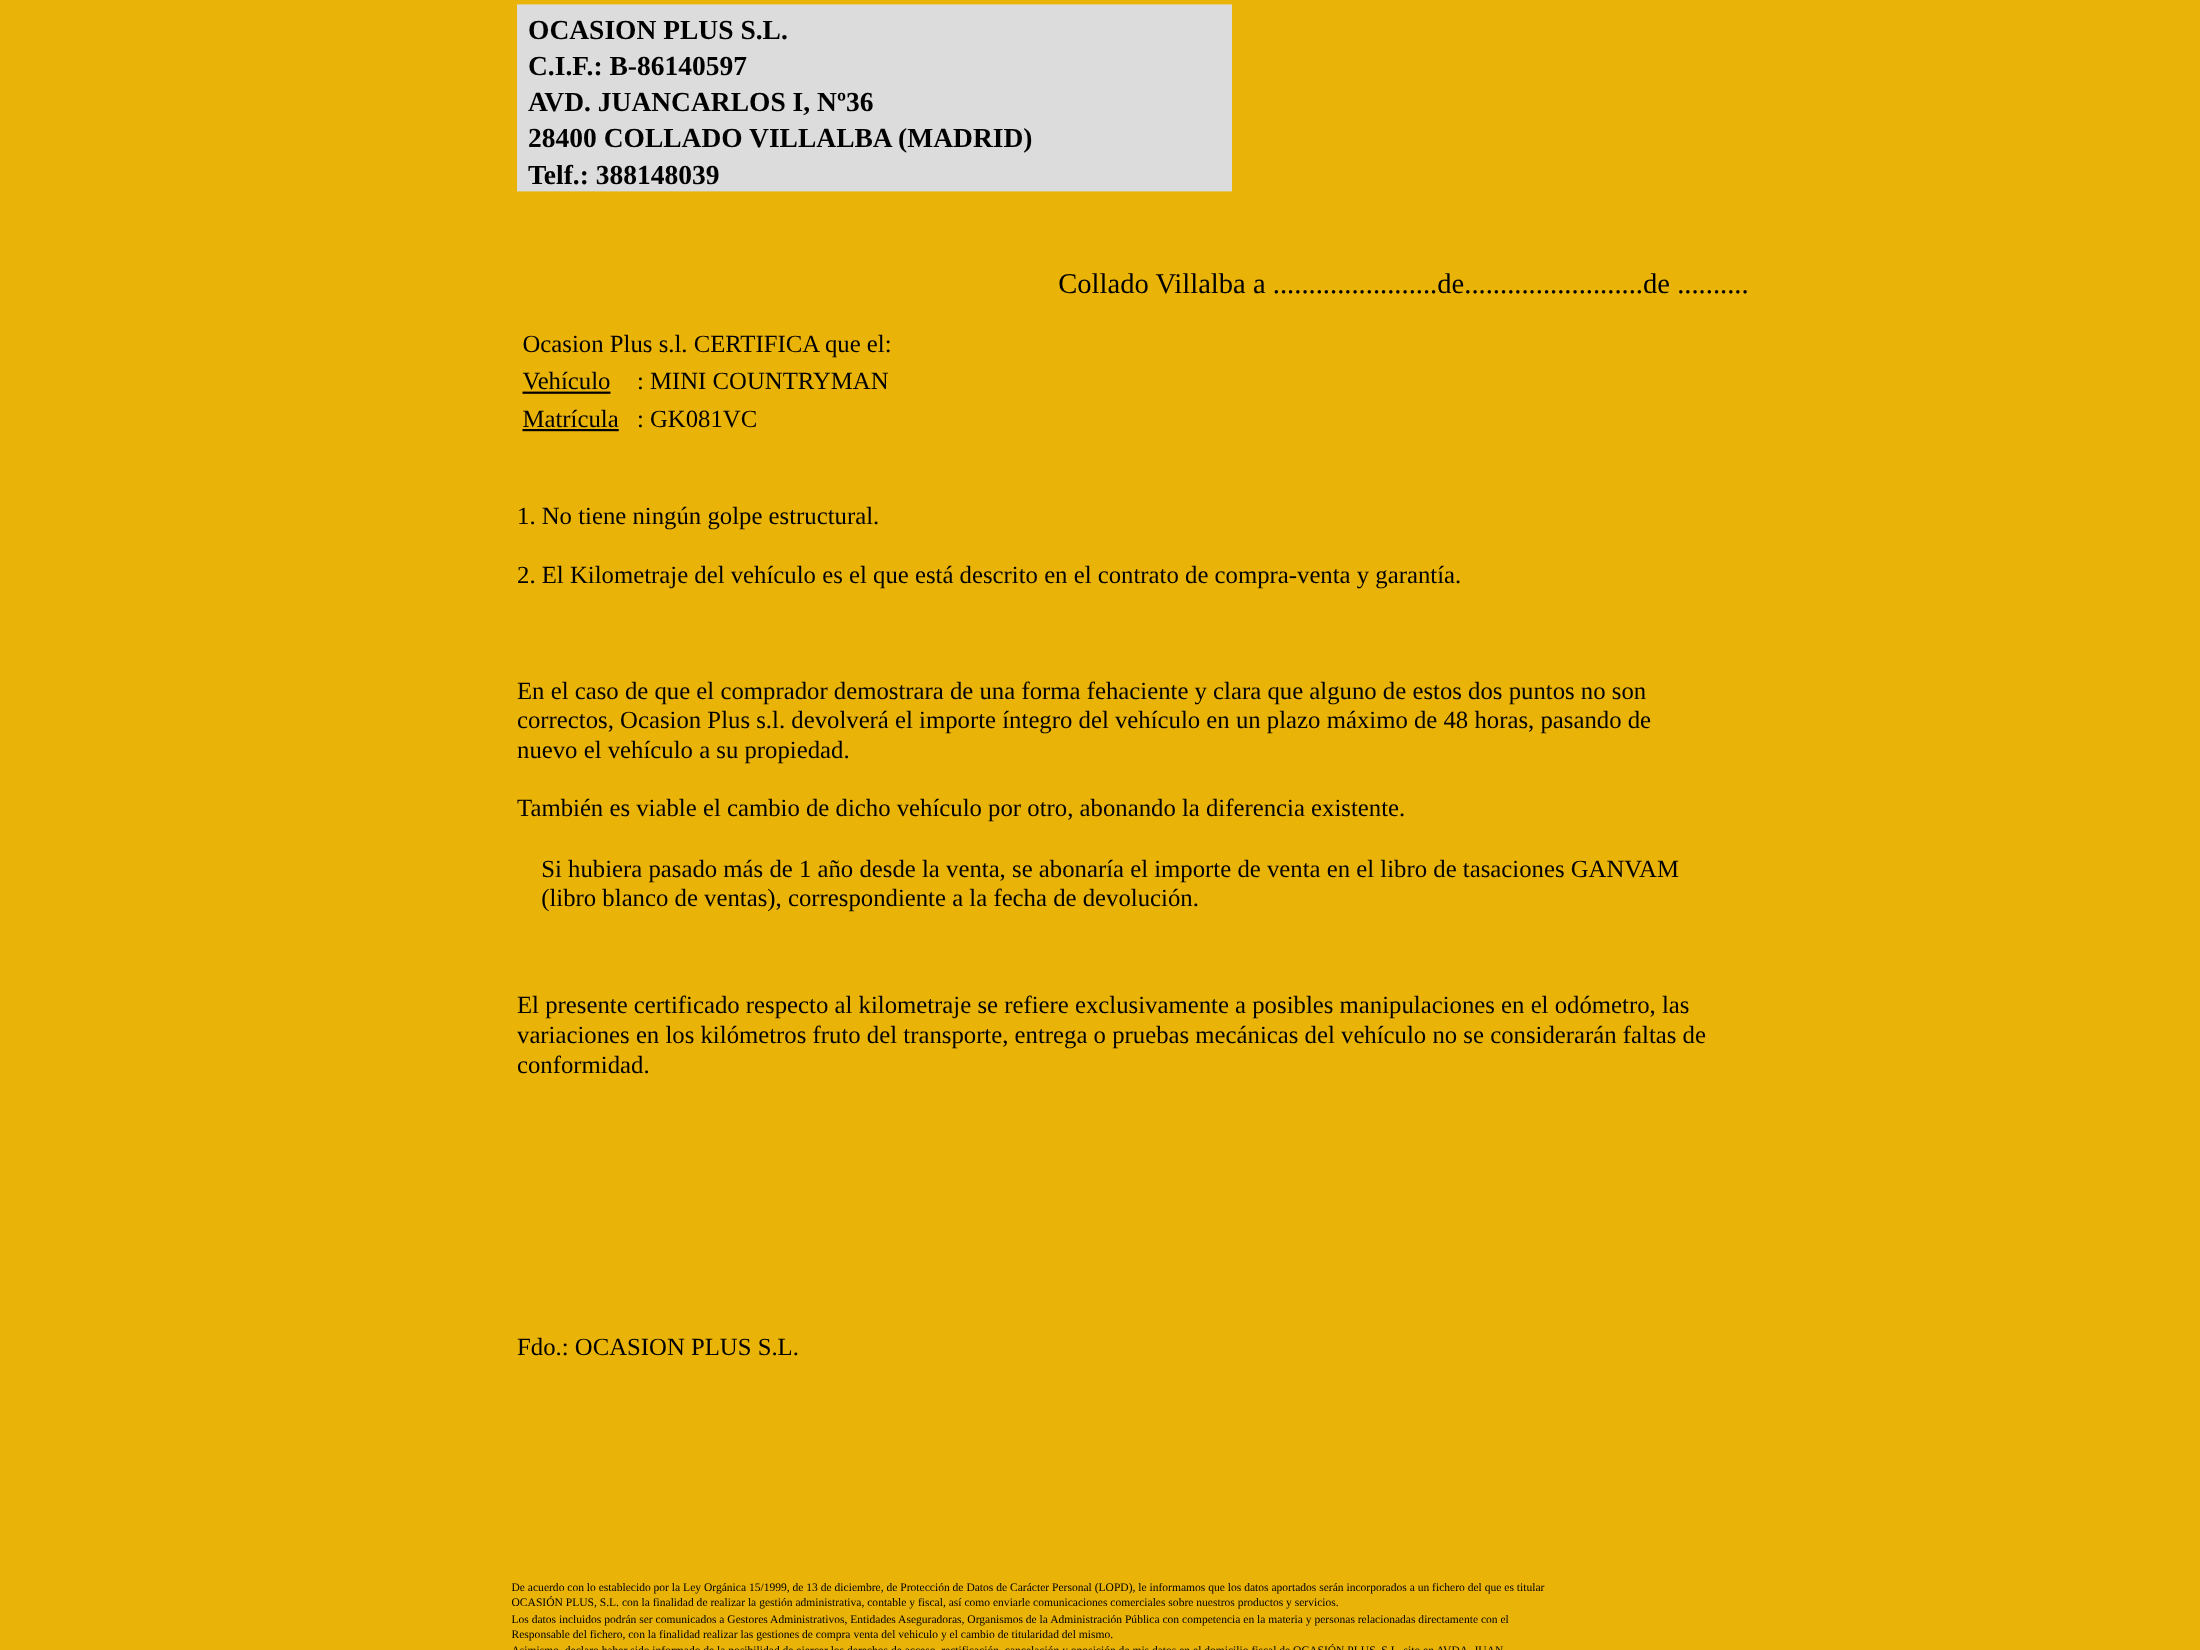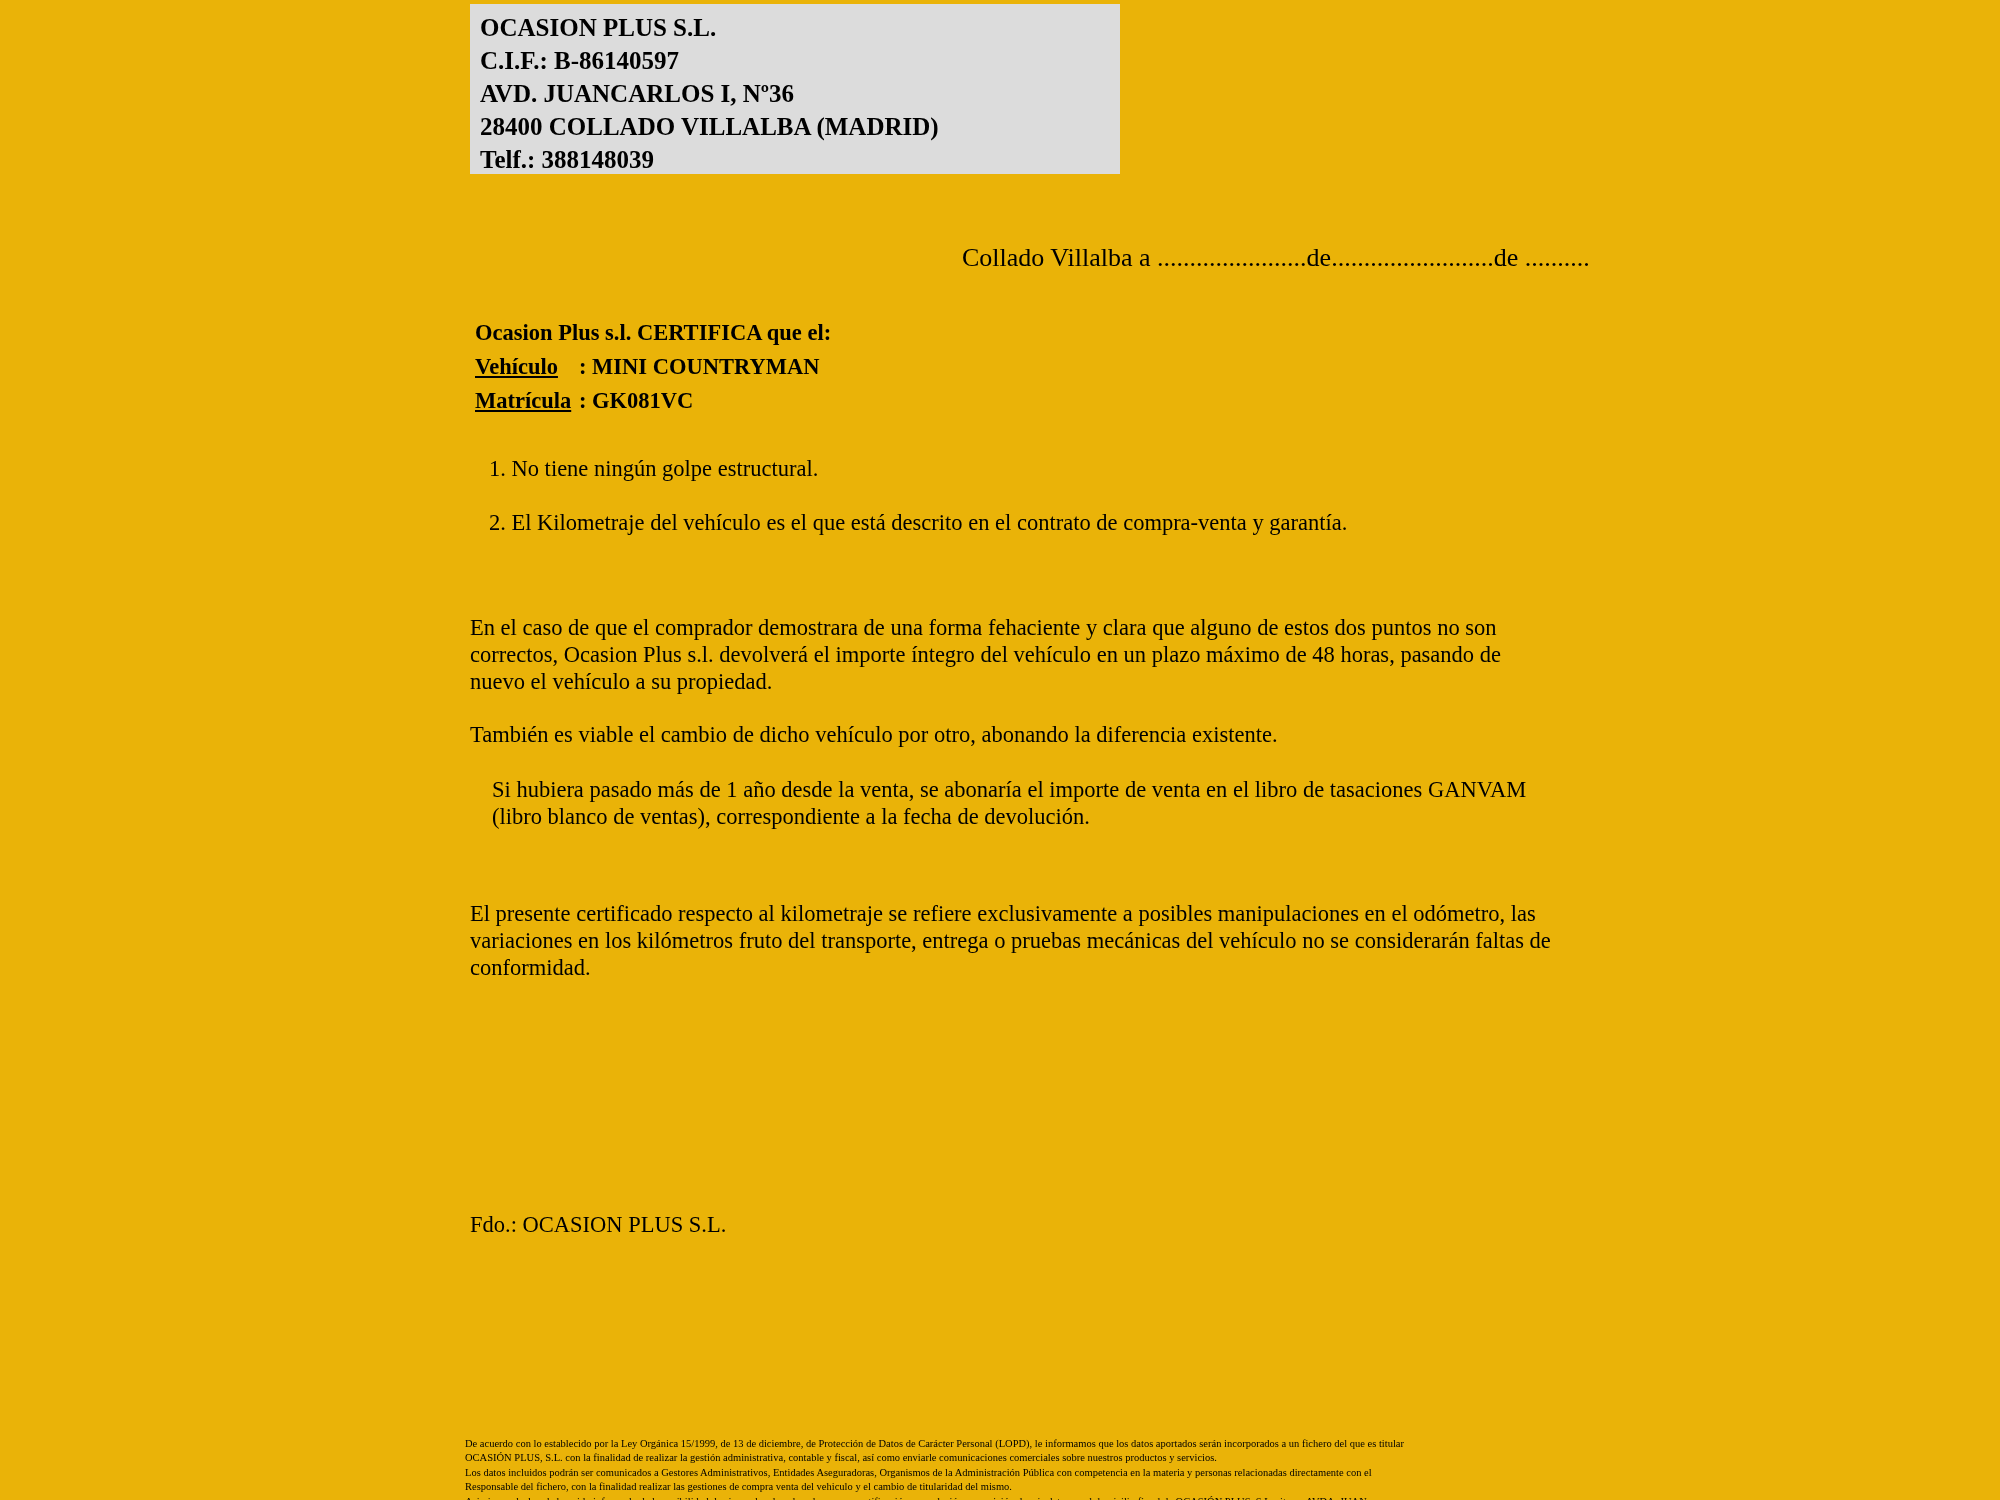--- a/index.html
+++ b/index.html
@@ -28,38 +28,36 @@
     white-space: nowrap;
   }
   .date-line {
     position: absolute;
     left: 962px; top: 243px;
     font-size: 26px;
     white-space: nowrap;
   }
   .certify {
     position: absolute;
-    left: 475px; top: 316px;
+    left: 475px; top: 296px;
     font-size: 22.5px;
     line-height: 34px;
     white-space: nowrap;
-    font-weight: bold;
   }
   .certify .field-label {
     display: inline-block;
     width: 104px;
     text-decoration: underline;
   }
   .numbered-item {
     position: absolute;
     left: 470px;
     font-size: 22.5px;
     line-height: 27px;
     white-space: nowrap;
-    margin-left: 19px;
   }
   .item-1 { top: 455px; }
   .item-2 { top: 509px; }
   .para {
     position: absolute;
     left: 470px;
     width: 1085px;
     font-size: 22.5px;
     line-height: 27px;
   }

